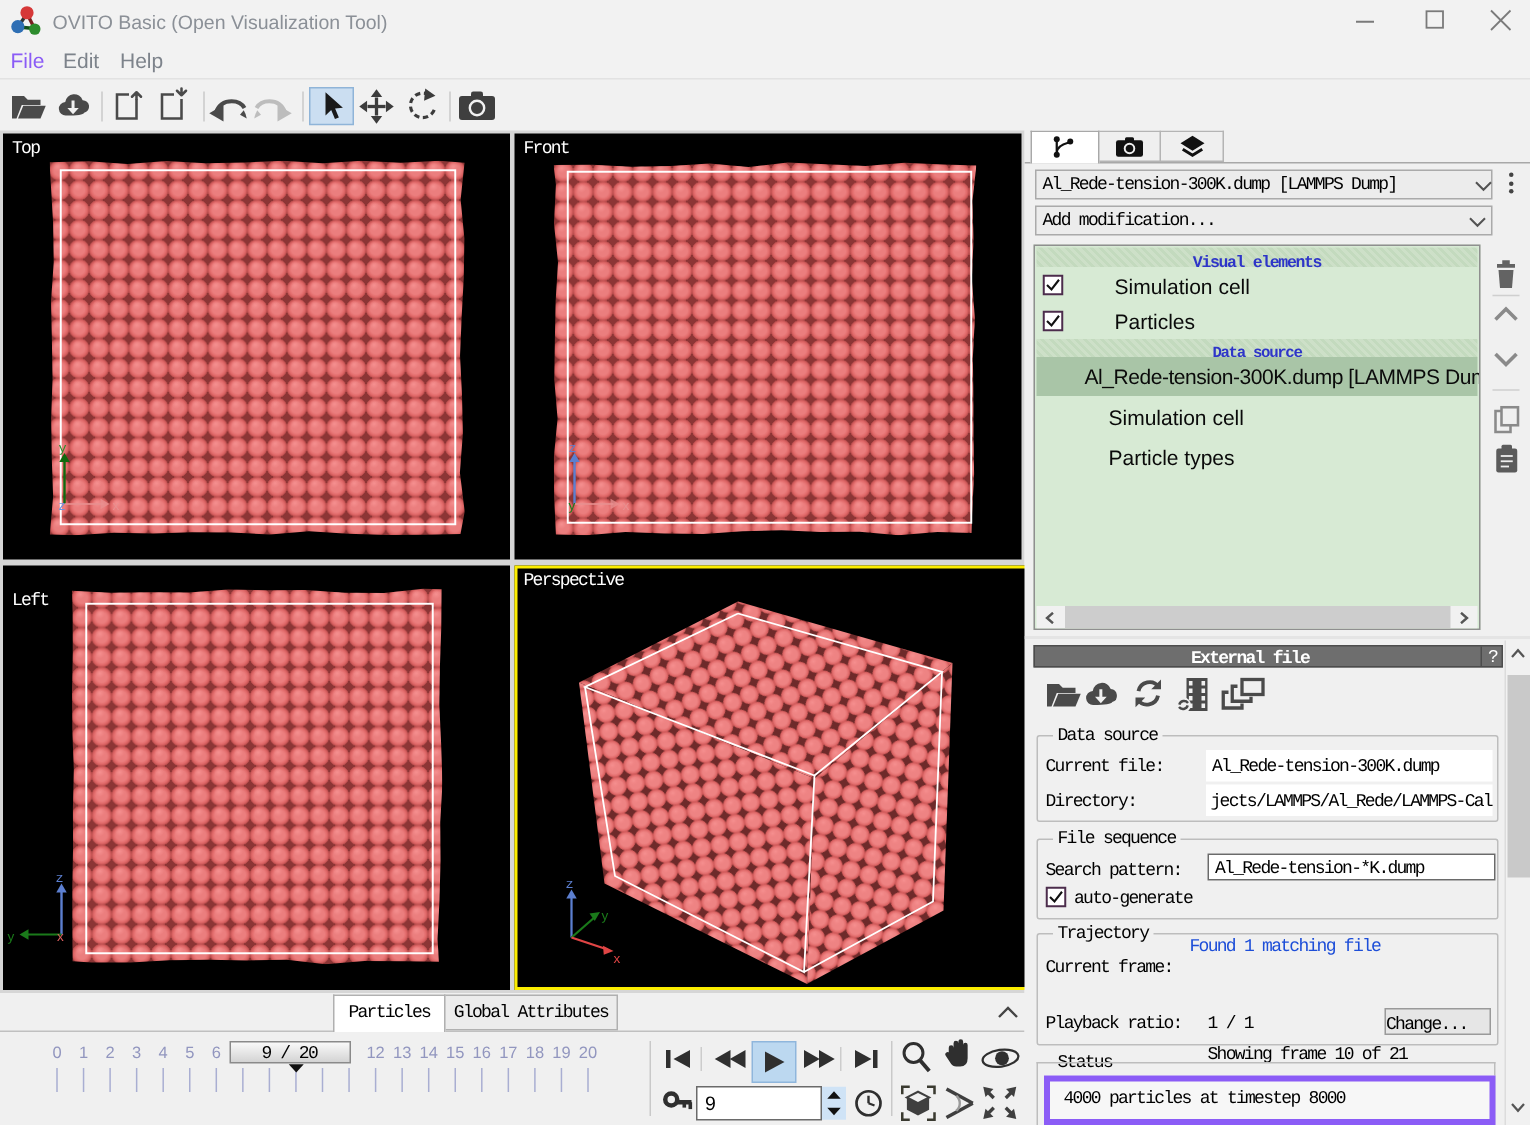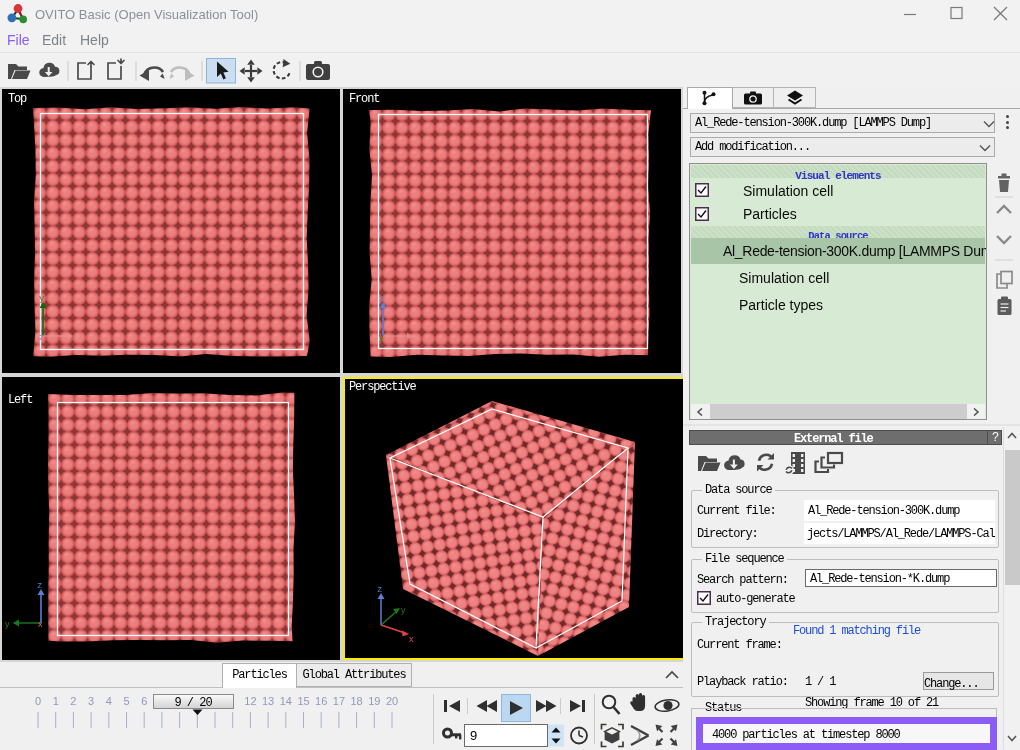--- a/index.html
+++ b/index.html
@@ -505,21 +505,21 @@
   <span class="m a" style="left:14px;top:551px;">Current frame:</span>
   <span class="m a" style="left:122px;top:569px;margin-top:40px;">Showing frame 10 of 21</span>
   <span class="m a" style="left:14px;top:588px;">Playback ratio:</span>
   <span class="m a" style="left:122px;top:588px;">1 / 1</span>
   <div class="a" style="left:240px;top:585px;width:71px;height:18px;background:#e6e6e6;border:1px solid #9a9a9a;box-sizing:border-box;text-align:left;">
     <span class="m" style="line-height:16px;">Change...</span>
   </div>
 
   <span class="m a gbl" style="left:19px;top:614px;">Status</span>
   <div class="a" style="left:8px;top:621px;width:306px;height:42px;border:1px solid #bdbdbd;border-bottom:none;box-sizing:border-box;"></div>
-  <div class="a" style="left:13px;top:630px;width:301px;height:33px;background:#f7f7f7;border:7px solid #8b5cf6;box-sizing:border-box;">
+  <div class="a" style="left:13px;top:630px;width:301px;height:33px;background:#f7f7f7;border:4px solid #8b5cf6;box-sizing:border-box;">
     <span class="m a" style="left:9px;top:4px;">4000 particles at timestep 8000</span>
   </div>
 
   <div class="a" style="left:320px;top:340px;width:17px;height:323px;background:#f1f1f1;border-left:1px solid #dcdcdc;box-sizing:border-box;">
     <svg class="a" style="left:3px;top:5px;" width="10" height="7">
         <polyline points="1,6 5,1.5 9,6" fill="none" stroke="#555" stroke-width="1.5"></polyline>
       </svg>
     <div class="a" style="left:1px;top:23px;width:15px;height:135px;background:#c9c9c9;"></div>
     <svg class="a" style="left:3px;top:308px;" width="10" height="7">
         <polyline points="1,1 5,5.5 9,1" fill="none" stroke="#555" stroke-width="1.5"></polyline>

